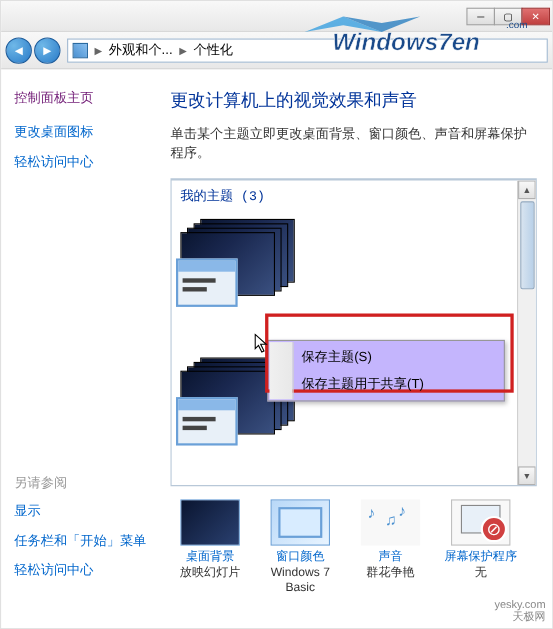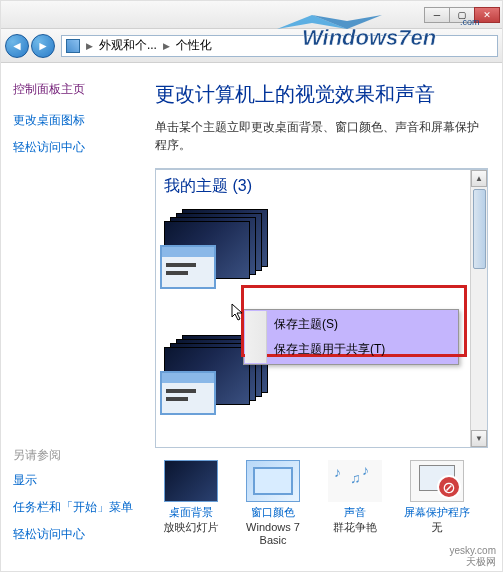--- a/index.html
+++ b/index.html
@@ -20,29 +20,29 @@
 
 
 .watermark { position: absolute; top: 10px; right: 10px; z-index: 100; pointer-events: none; }
 .watermark svg { width: 220px; height: 42px; }
 
 
 .main { display: flex; height: calc(100% - 62px); }
 .sidebar { width: 140px; padding: 18px 12px; font-size: 12px; }
 .sidebar-title { color: #701a75; margin-bottom: 14px; }
 .sidebar-link { color: #0066cc; margin-bottom: 10px; cursor: pointer; }
-.sidebar-bottom { position: absolute; bottom: 18px; left: 12px; font-size: 12px; }
+.sidebar-bottom { position: absolute; bottom: 34px; left: 12px; font-size: 12px; }
 .sidebar-bottom .hdr { color: #999; margin-bottom: 8px; }
 
 .content { flex: 1; padding: 18px 14px 10px 14px; position: relative; }
-.content-title { color: #003399; font-size: 20px; margin-bottom: 10px; }
+.content-title { color: #003399; font-size: 16px; margin-bottom: 10px; }
 .content-desc { font-size: 12px; color: #333; line-height: 1.5; margin-bottom: 14px; }
 
 .themes-section { border: 1px solid #b8c8d8; border-top: 2px solid #b8c8d8; height: 280px; position: relative; padding: 6px 8px; overflow: hidden; }
-.themes-hdr { font-size: 16px; color: #003399; margin-bottom: 12px; }
+.themes-hdr { font-size: 12px; color: #003399; margin-bottom: 12px; font-family: Liberation Mono, monospace; }
 .theme-thumb { width: 110px; height: 80px; position: relative; margin-bottom: 30px; }
 .theme-thumb .stack { position: absolute; width: 86px; height: 58px; background: linear-gradient(135deg,#0a1530,#1a2850 40%,#3a5080); border: 1px solid #000; }
 .theme-thumb .s1 { left: 18px; top: 0; }
 .theme-thumb .s2 { left: 12px; top: 4px; }
 .theme-thumb .s3 { left: 6px; top: 8px; }
 .theme-thumb .s4 { left: 0; top: 12px; }
 .mini-win { position: absolute; left: -4px; top: 36px; width: 56px; height: 44px; background: #e8f0f8; border: 2px solid #6aa0d8; }
 .mini-win .mt { height: 10px; background: #8ab8e8; }
 .mini-win .ml { position: absolute; left: 4px; top: 16px; width: 30px; height: 4px; background: #444; }
 .mini-win .ml2 { top: 24px; width: 22px; }

